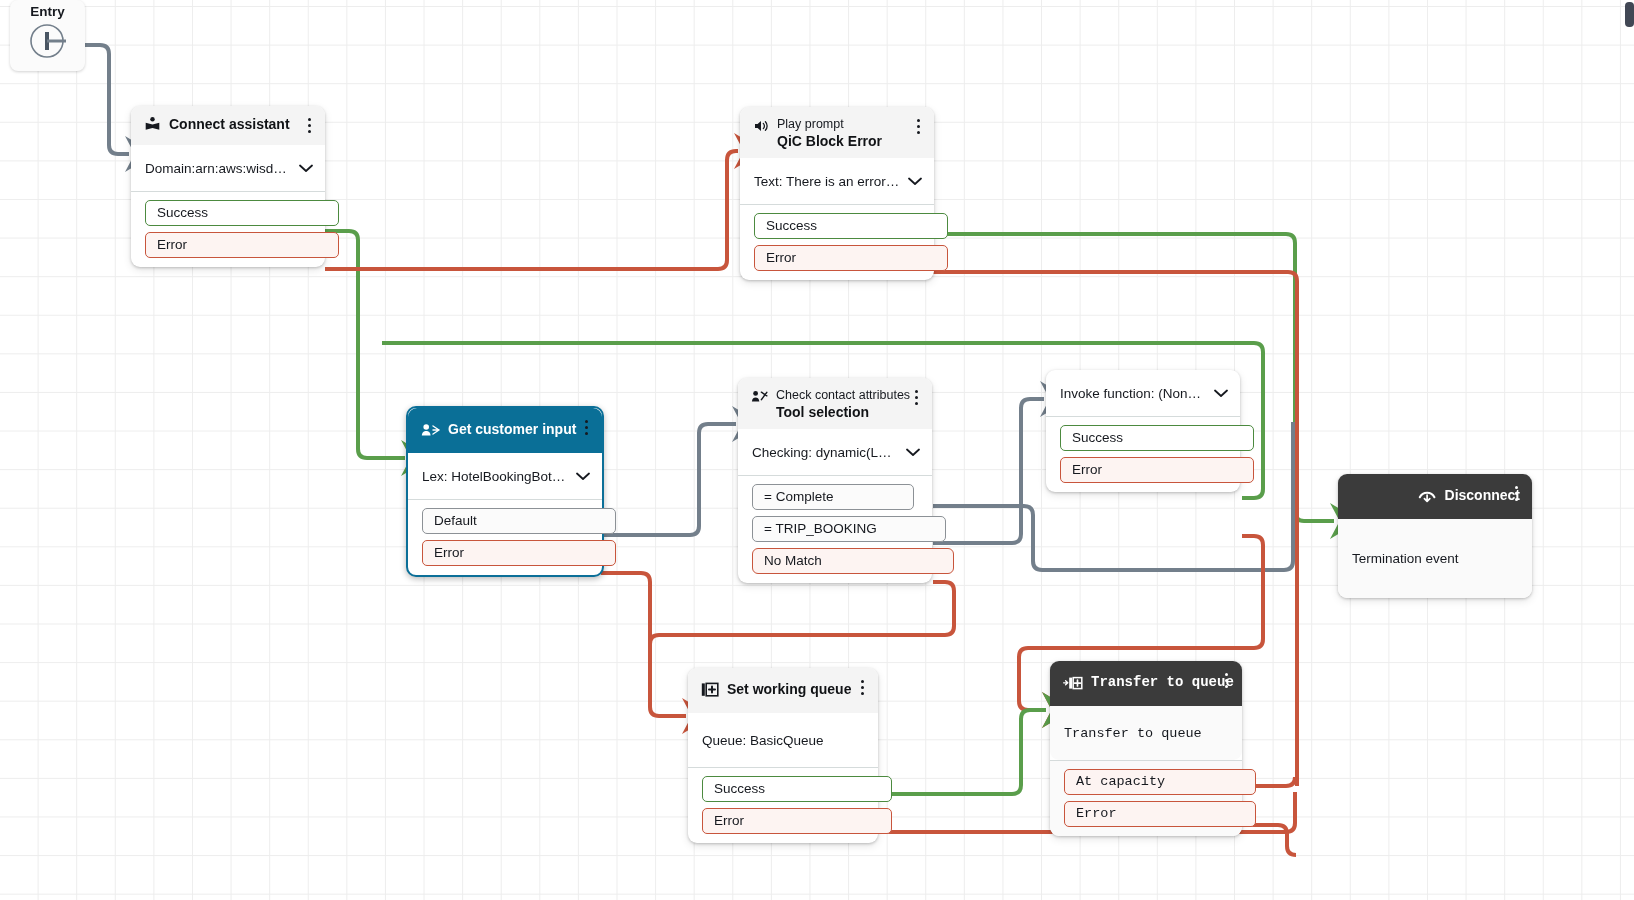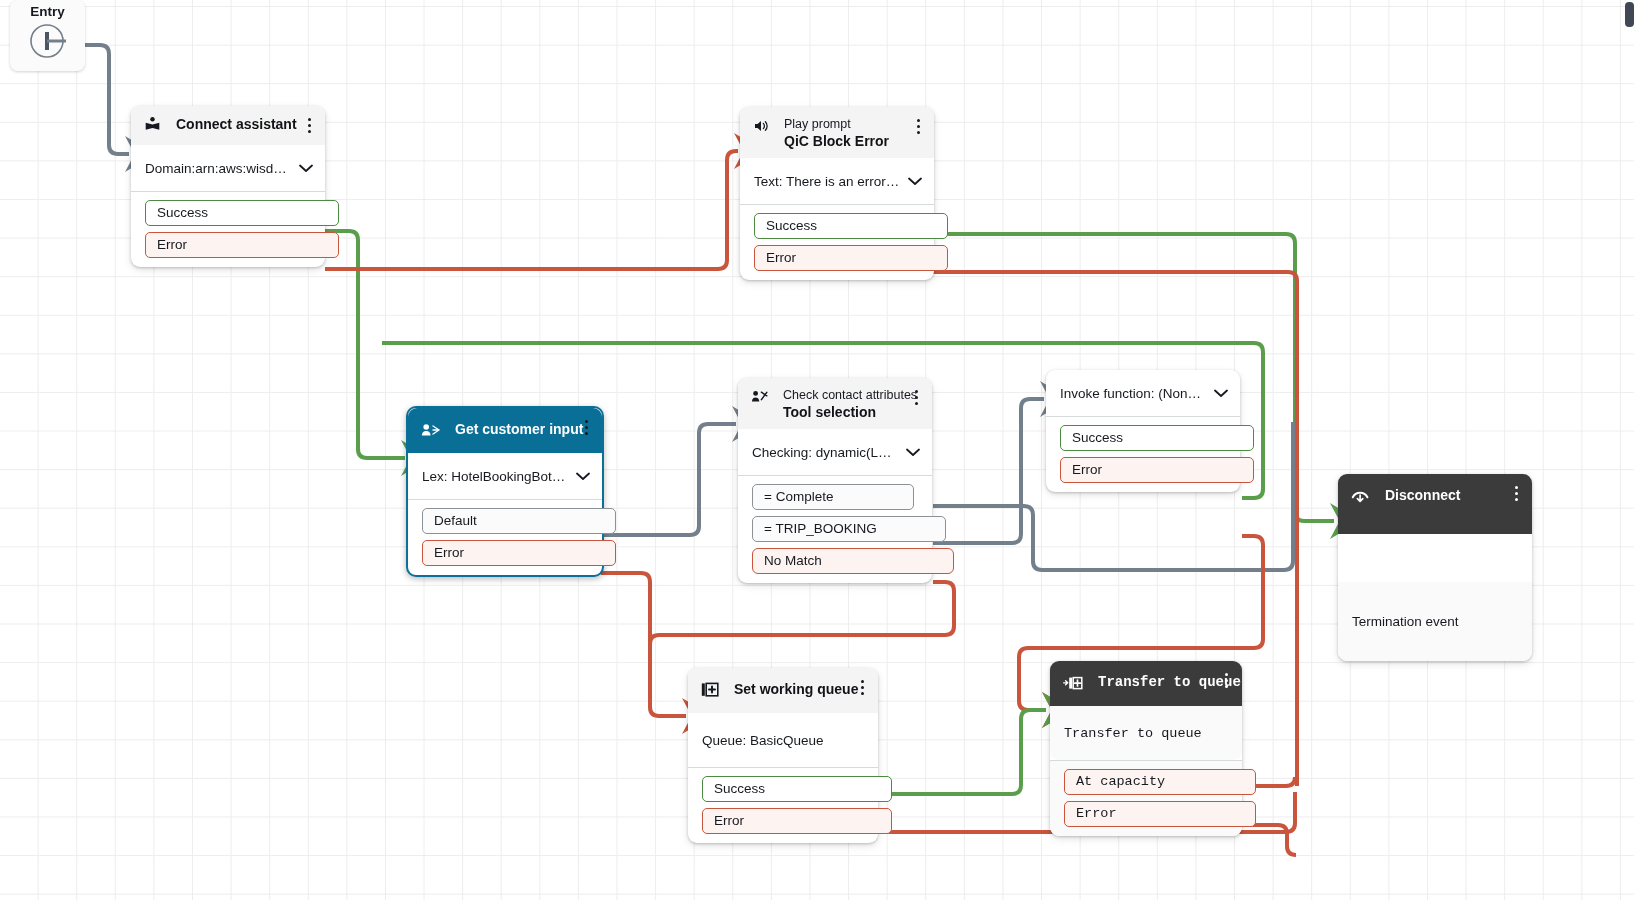--- a/index.html
+++ b/index.html
@@ -37,21 +37,21 @@
     overflow: visible;
   }
   .node-head {
     position: relative;
     background: #f4f4f4;
     border-top-left-radius: 9px;
     border-top-right-radius: 9px;
     padding: 10px 12px 9px 13px;
     display: flex;
     align-items: flex-start;
-    gap: 15px;
+    gap: 8px;
     min-height: 20px;
   }
   .node-head .head-texts { display: flex; flex-direction: column; gap: 2px; line-height: 1.15; }
   .head-kind {
     font-size: 12.5px;
     color: #16191f;
     font-weight: 400;
     white-space: nowrap;
   }
   .head-title {
@@ -320,35 +320,35 @@
         <path d="M1 1.5 L7 7 L13 1.5" fill="none" stroke="#16191f" stroke-width="1.8" stroke-linecap="round" stroke-linejoin="round"></path>
       </svg>
     </div>
     <div class="ports">
       <div class="port ok" style="width:194px;">Success</div>
       <div class="port err" style="width:194px;">Error</div>
     </div>
   </div>
 
   <div class="node dark" style="left:1338px; top:474px; width:194px;">
-    <div class="node-head" style="padding-top:13px;padding-bottom:27px;">
+    <div class="node-head" style="padding-top:13px;padding-bottom:12px;justify-content:flex-end;">
       <svg class="icon" width="19" height="16" viewBox="0 0 19 16" style="margin-top:2px;">
         <path d="M1.8 8.2 A8.2 8.2 0 0 1 16.4 8.2" fill="none" stroke="#ffffff" stroke-width="2.1" stroke-linecap="round"></path>
         <path d="M9.1 6.2 V12.2 M6.4 9.6 L9.1 12.4 L11.8 9.6" fill="none" stroke="#ffffff" stroke-width="1.7" stroke-linecap="round" stroke-linejoin="round"></path>
       </svg>
       <div class="head-texts">
         <span class="head-title single">Disconnect</span>
       </div>
       <span class="kebab">
           <i></i>
           <i></i>
           <i></i>
         </span>
     </div>
-    <div class="node-body" style="padding-bottom:30px;padding-top:29px;margin-top:48px;">
+    <div class="node-body" style="padding-bottom:30px;padding-top:29px;">
       <span class="btxt">Termination event</span>
     </div>
   </div>
 
   <div class="node" style="left:688px; top:668px; width:190px;">
     <div class="node-head" style="padding-top:13px;padding-bottom:12px;">
       <svg class="icon" width="18" height="17" viewBox="0 0 18 17" style="margin-top:0px;">
         <rect x="0.8" y="2.4" width="3" height="12.4" fill="#16191f"></rect>
         <rect x="5.2" y="2.4" width="11.6" height="12.4" fill="none" stroke="#16191f" stroke-width="1.6"></rect>
         <path d="M11 5.6 V11.6 M8 8.6 H14" stroke="#16191f" stroke-width="2" stroke-linecap="round"></path>

